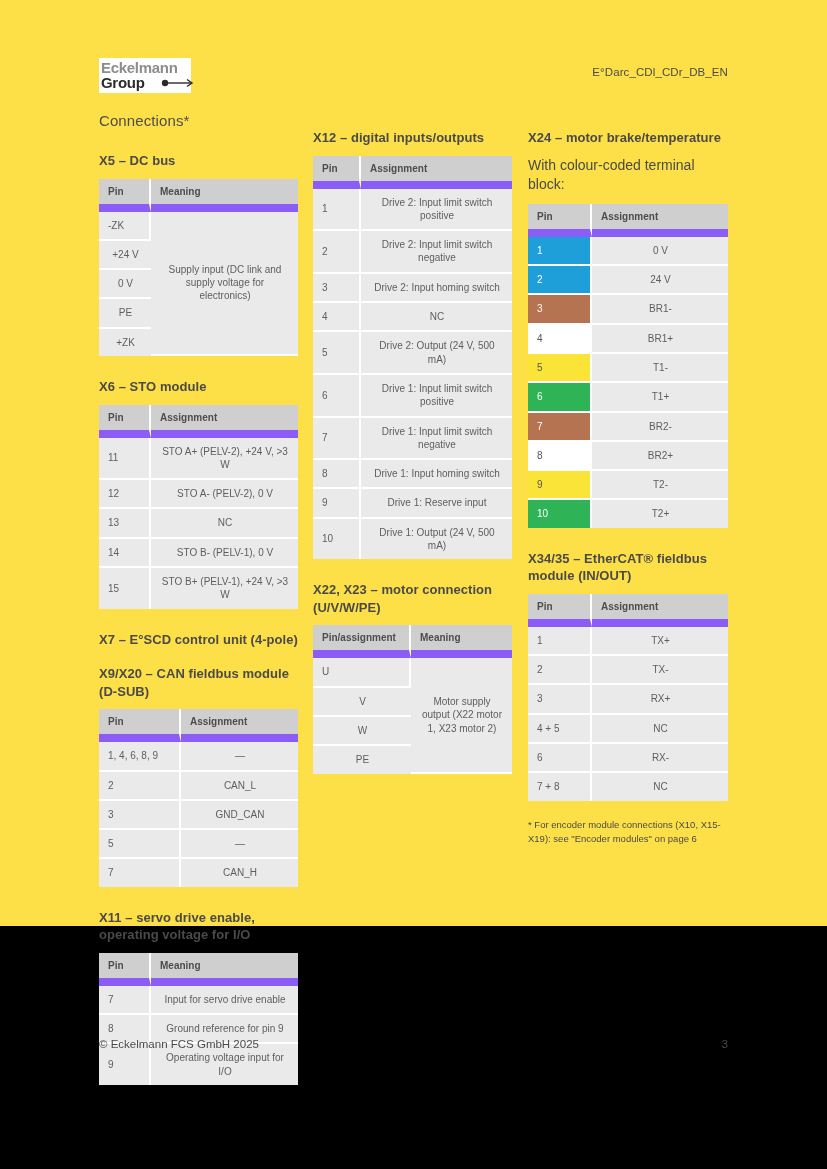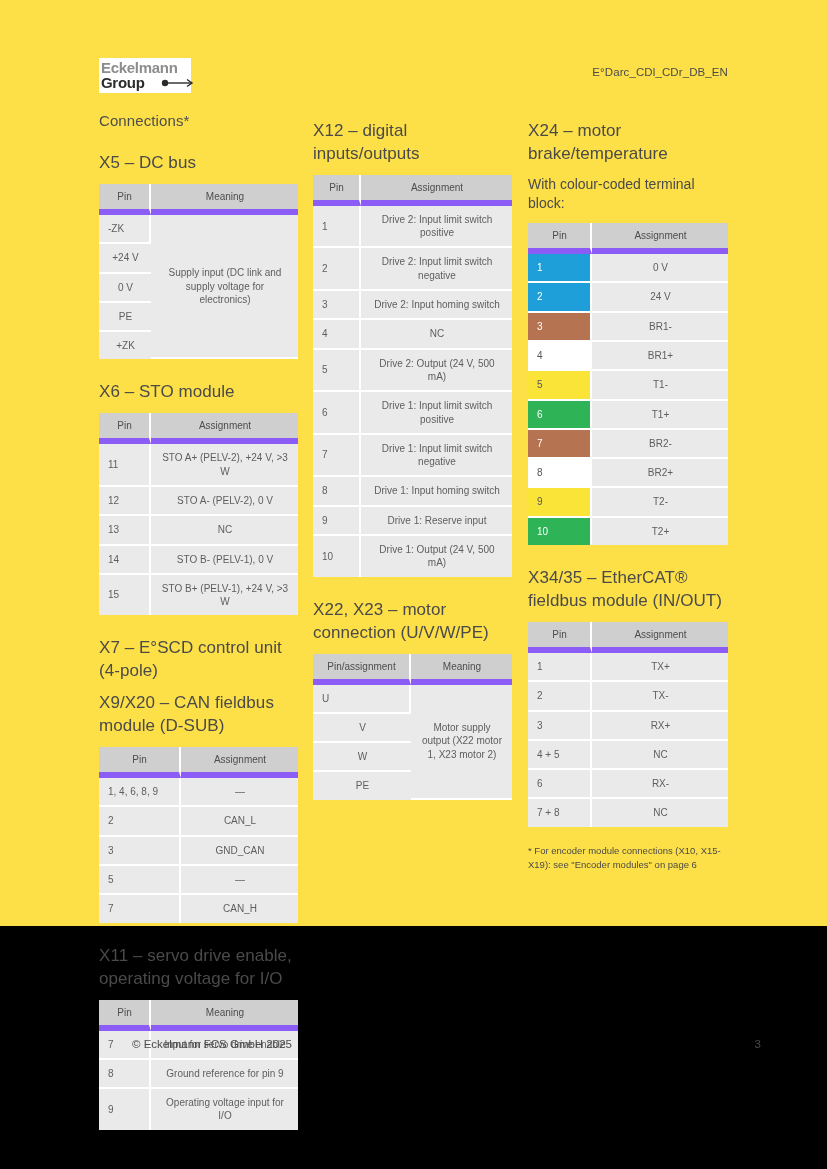--- a/index.html
+++ b/index.html
@@ -84,24 +84,24 @@
   
   h1.page-title {
     font-size: 15px;
     font-weight: normal;
     color: #4d4d4d;
     margin: 0 0 22px 0;
     letter-spacing: 0.1px;
     line-height: 1.2;
   }
   h2.sec-title {
-    font-size: 17px;
-    font-weight: normal;
+    font-size: 13px;
+    font-weight: bold;
     color: #4a4a4a;
-    margin: 8px 0 9px 0;
+    margin: 17px 0 9px 0;
     line-height: 1.35;
     letter-spacing: 0.05px;
   }
   .sec-note {
     font-size: 14px;
     color: #4a4a4a;
     margin: 0 0 9px 0;
     line-height: 1.4;
   }
   .block { margin-bottom: 22px; }
@@ -112,25 +112,25 @@
     border-collapse: separate;
     border-spacing: 0;
     width: 100%;
     table-layout: fixed;
     font-size: 10px;
     color: #5e5e5e;
   }
   table.t th {
     background: #cfcfcf;
     color: #4d4d4d;
-    font-weight: normal;
-    text-align: center;
+    font-weight: bold;
+    text-align: left;
     padding: 7px 8px 7px 9px;
     vertical-align: middle;
-    border-bottom: 6px solid #8b5cf6;
+    border-bottom: 8px solid #8b5cf6;
     border-right: 2px solid #ffffff;
     font-size: 10px;
   }
   table.t th:last-child { border-right: none; }
   table.t td {
     background: #eaeaea;
     padding: 7px 8px 7px 9px;
     vertical-align: middle;
     border-bottom: 2px solid #ffffff;
     border-right: 2px solid #ffffff;
@@ -162,21 +162,20 @@
   .footer {
     position: absolute;
     left: 99px;
     top: 1038px;
     width: 629px;
     display: flex;
     justify-content: space-between;
     align-items: flex-end;
     font-size: 11.5px;
     color: #4a4a4a;
-    margin-left: 33px;
   }
 </style>
 </head>
 <body>
 
 <div class="page">
 
   <div class="header">
     <div class="logo">
       <span class="logo-top">Eckelmann</span>

